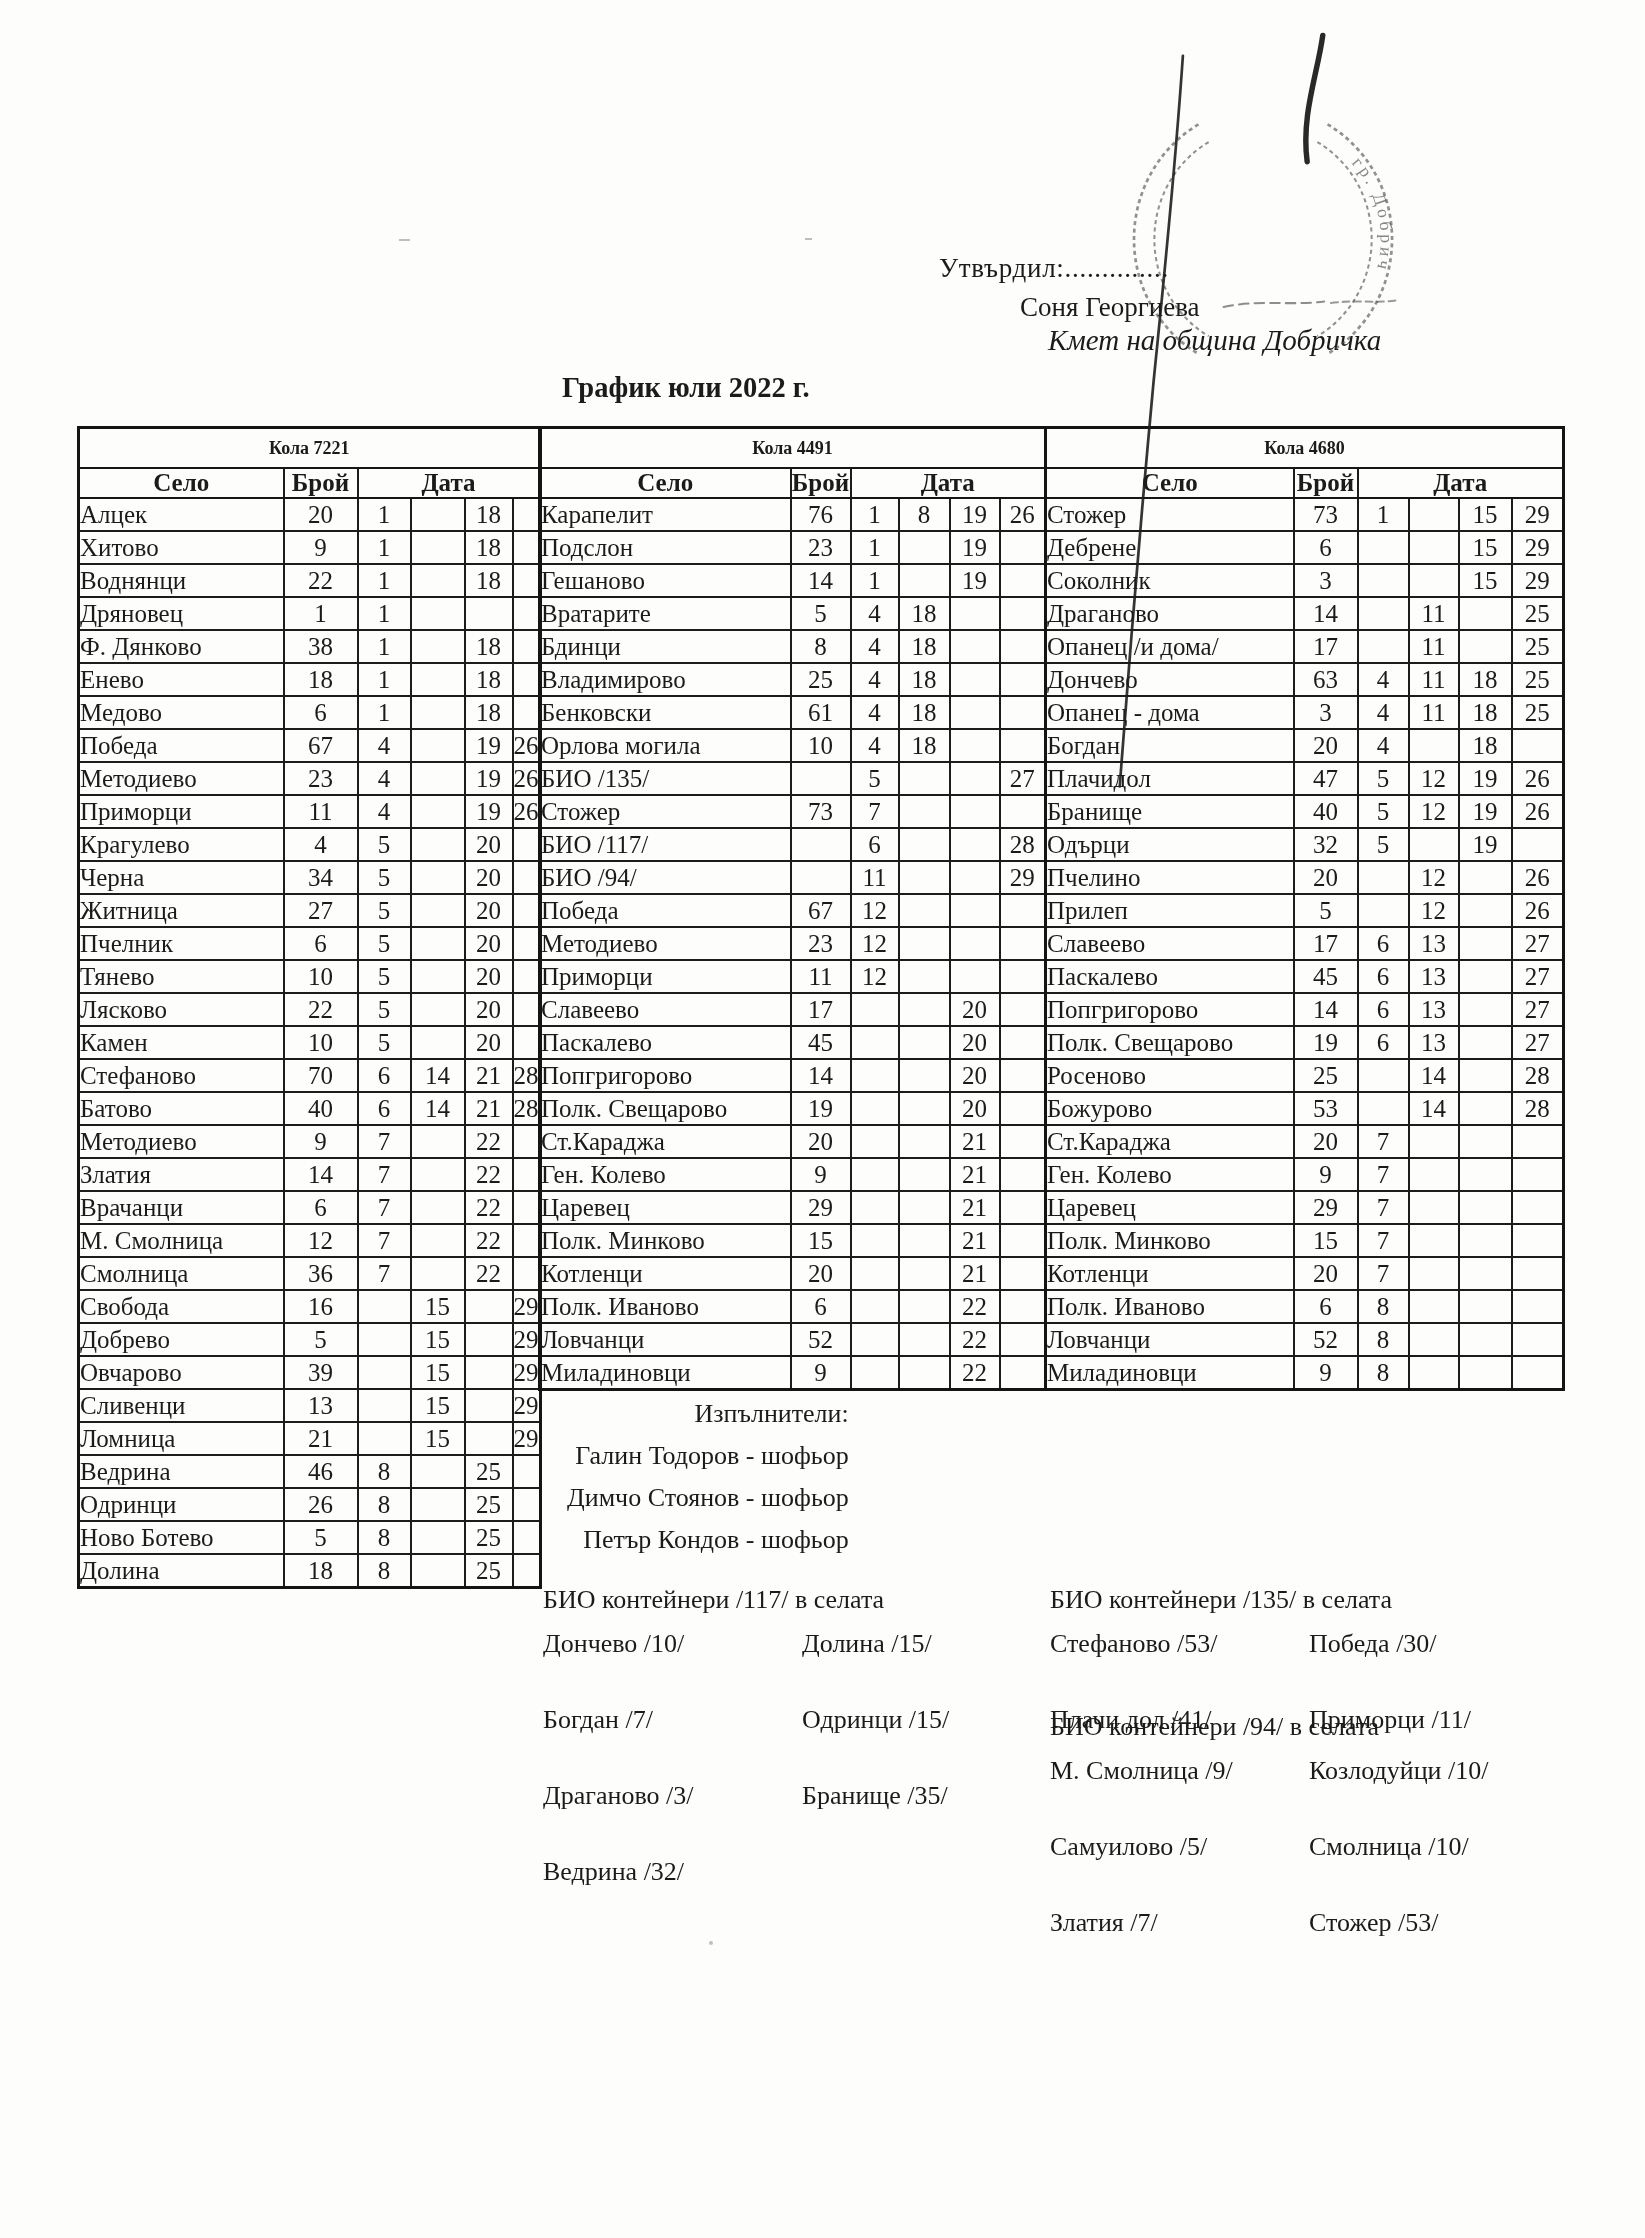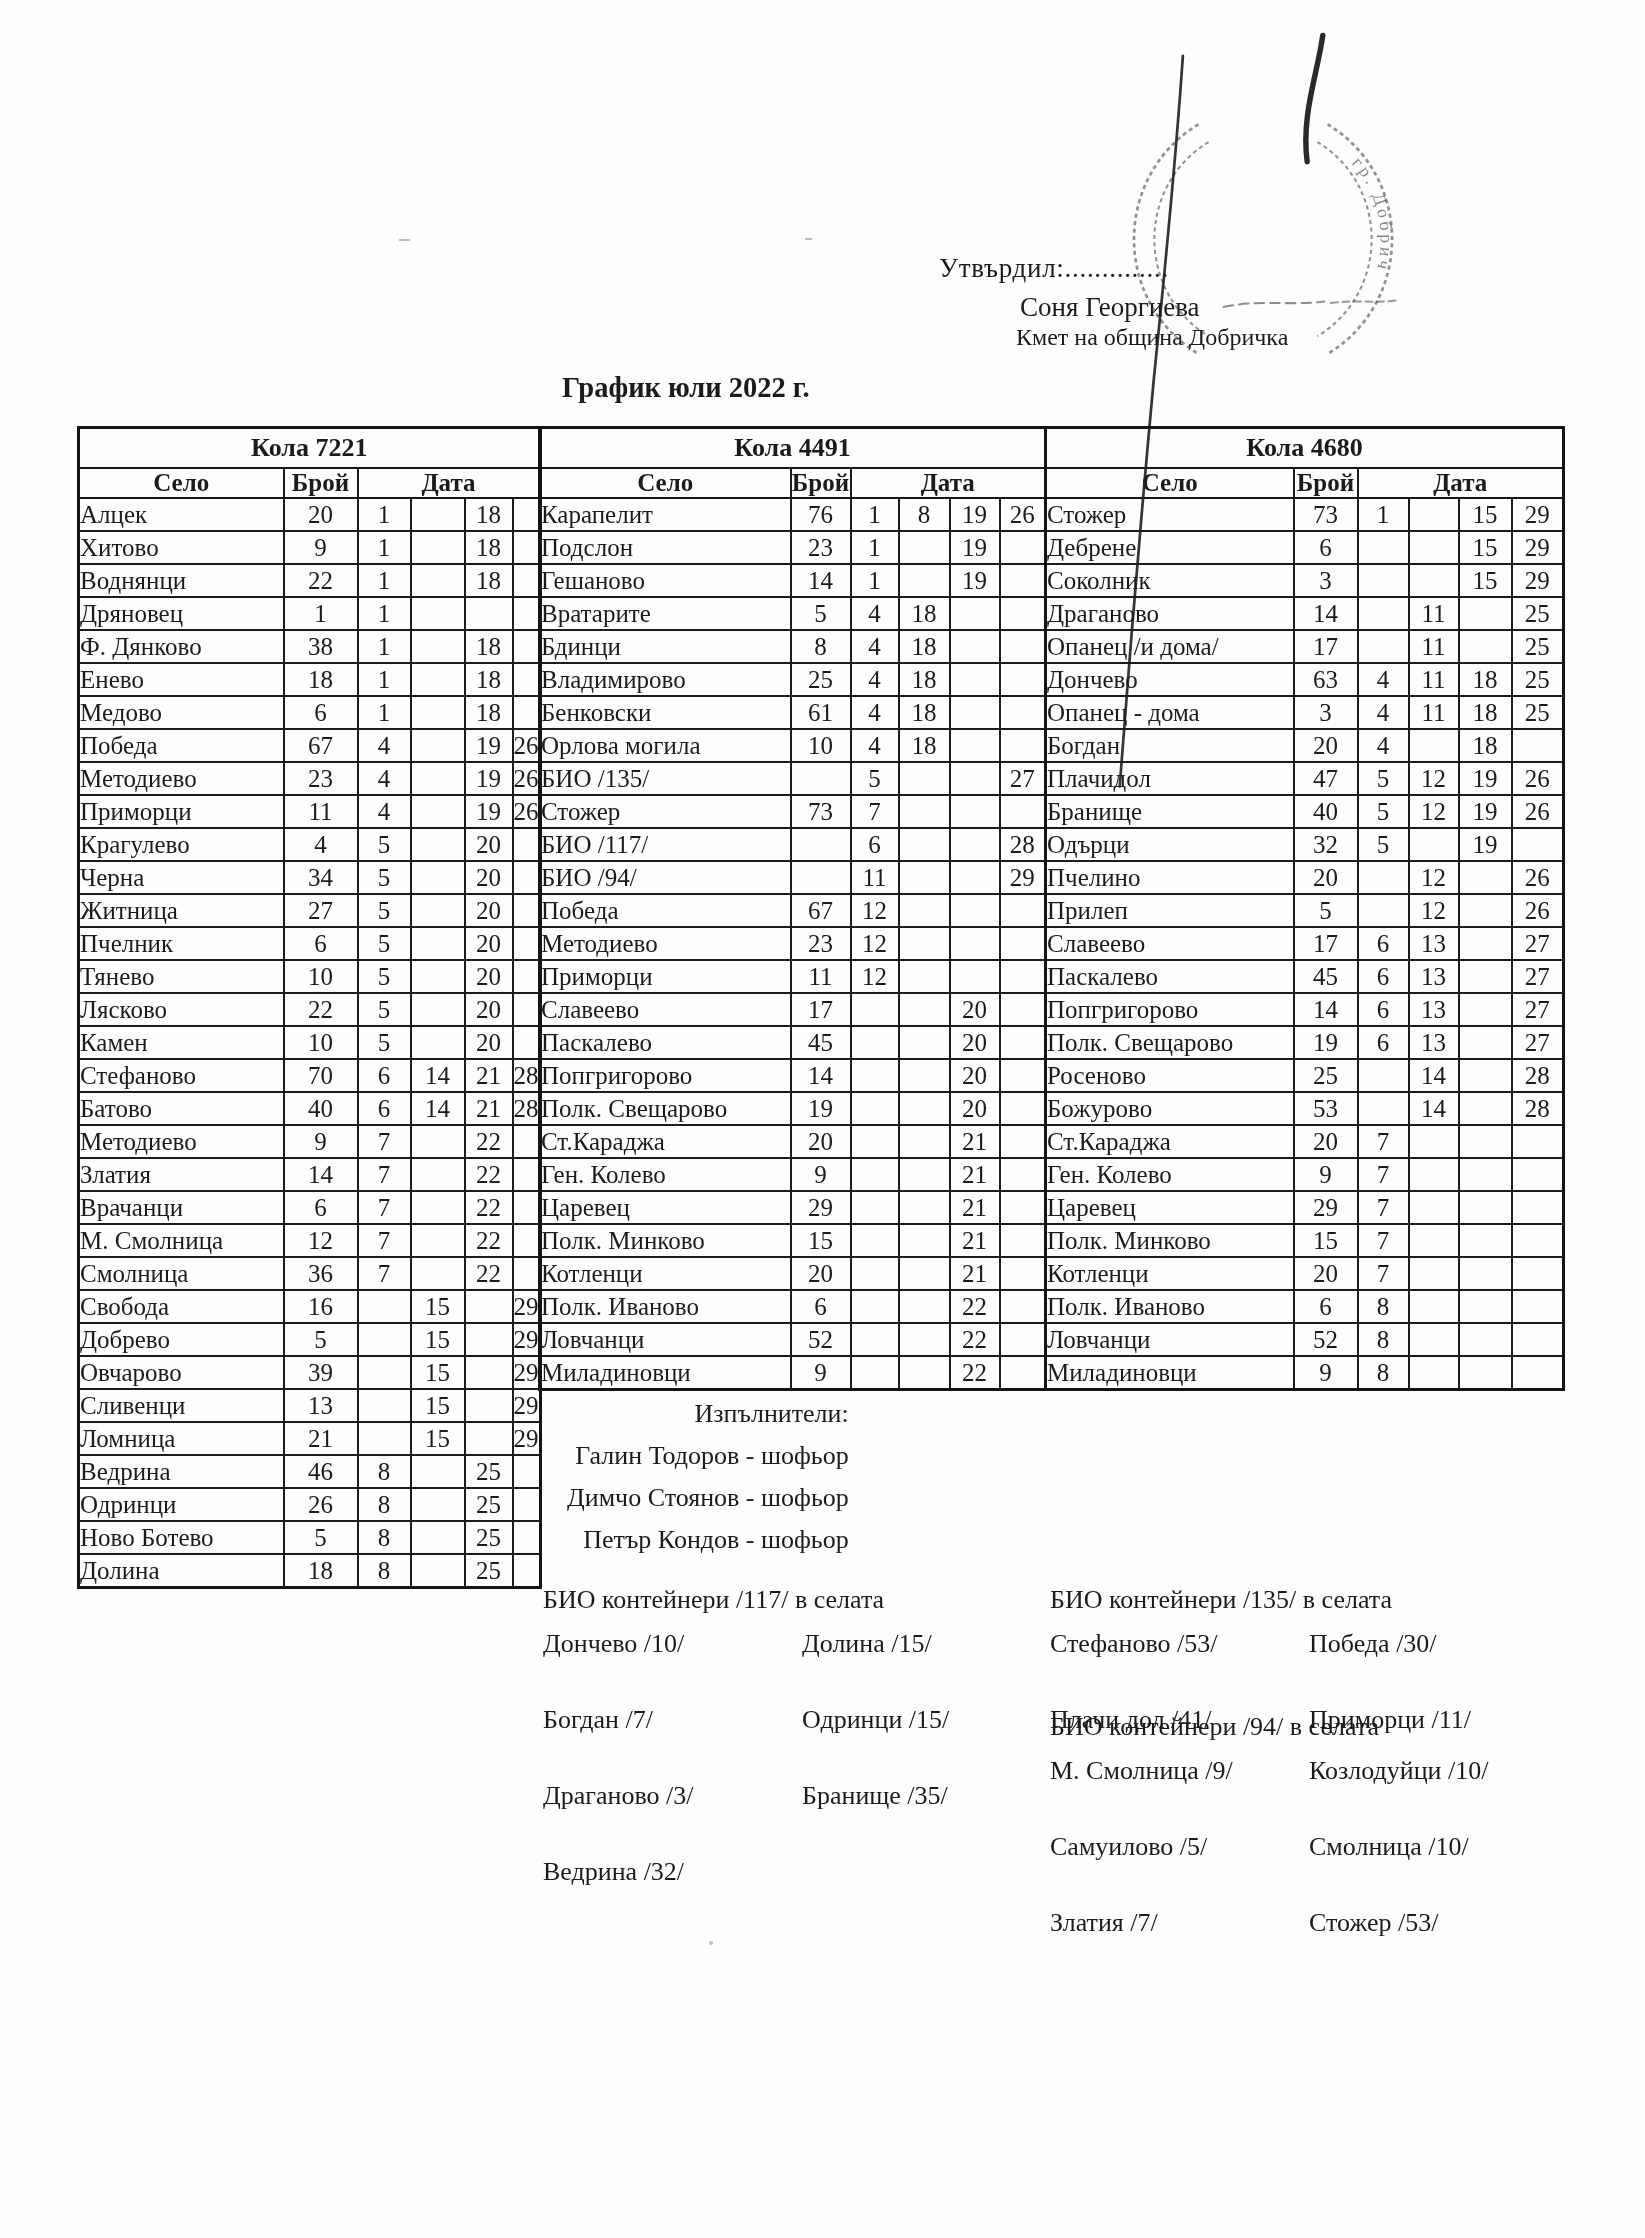--- a/index.html
+++ b/index.html
@@ -3,27 +3,27 @@
 <meta charset="utf-8">
 <style>
   html,body{margin:0;padding:0;}
   body{width:1646px;height:2239px;background:#e9e9e7;font-family:"Liberation Serif","DejaVu Serif",serif;}
   .page{position:relative;width:1646px;height:2239px;background:#fdfdfb;color:#1b1b1b;overflow:hidden;}
 
   .overlay{position:absolute;left:0;top:0;width:1646px;height:2239px;pointer-events:none;}
 
   .approve-line{position:absolute;left:939px;top:253px;font-size:27px;letter-spacing:0.7px;}
   .approver-name{position:absolute;left:1020px;top:292px;font-size:27px;}
-  .approver-title{position:absolute;left:1016px;top:324px;font-size:24px;}
+  .approver-title{position:absolute;left:1048px;top:324px;font-size:29px;font-style:italic;}
   .doc-title{position:absolute;left:562px;top:372px;font-size:28.5px;font-weight:bold;}
 
   .grid{position:absolute;border-collapse:collapse;table-layout:fixed;}
   .grid th,.grid td{border:2px solid #1c1c1c;padding:0;overflow:hidden;white-space:nowrap;}
   .grid{border:3.4px solid #141414;}
-  .grid th.group-name{height:38px;font-size:26px;font-weight:bold;text-align:center;border-bottom:2.7px solid #161616;}
+  .grid th.group-name{height:38px;font-size:18px;font-weight:bold;text-align:center;border-bottom:2.7px solid #161616;}
   .grid tr.cols th{height:27px;font-size:25px;font-weight:bold;text-align:center;border-bottom:2.7px solid #161616;}
   .grid td{height:31px;font-size:25px;line-height:30px;}
   .c-name{text-align:left;padding-left:6.8px;border-right:2.7px solid #161616;}
   .c-num{text-align:center;}
   .c-broj{border-right:2.7px solid #161616;}
 
   .executors{position:absolute;left:567px;top:1393px;font-size:26px;text-align:right;}
   .executors div{line-height:42px;}
 
   .note-block{position:absolute;font-size:26px;}

